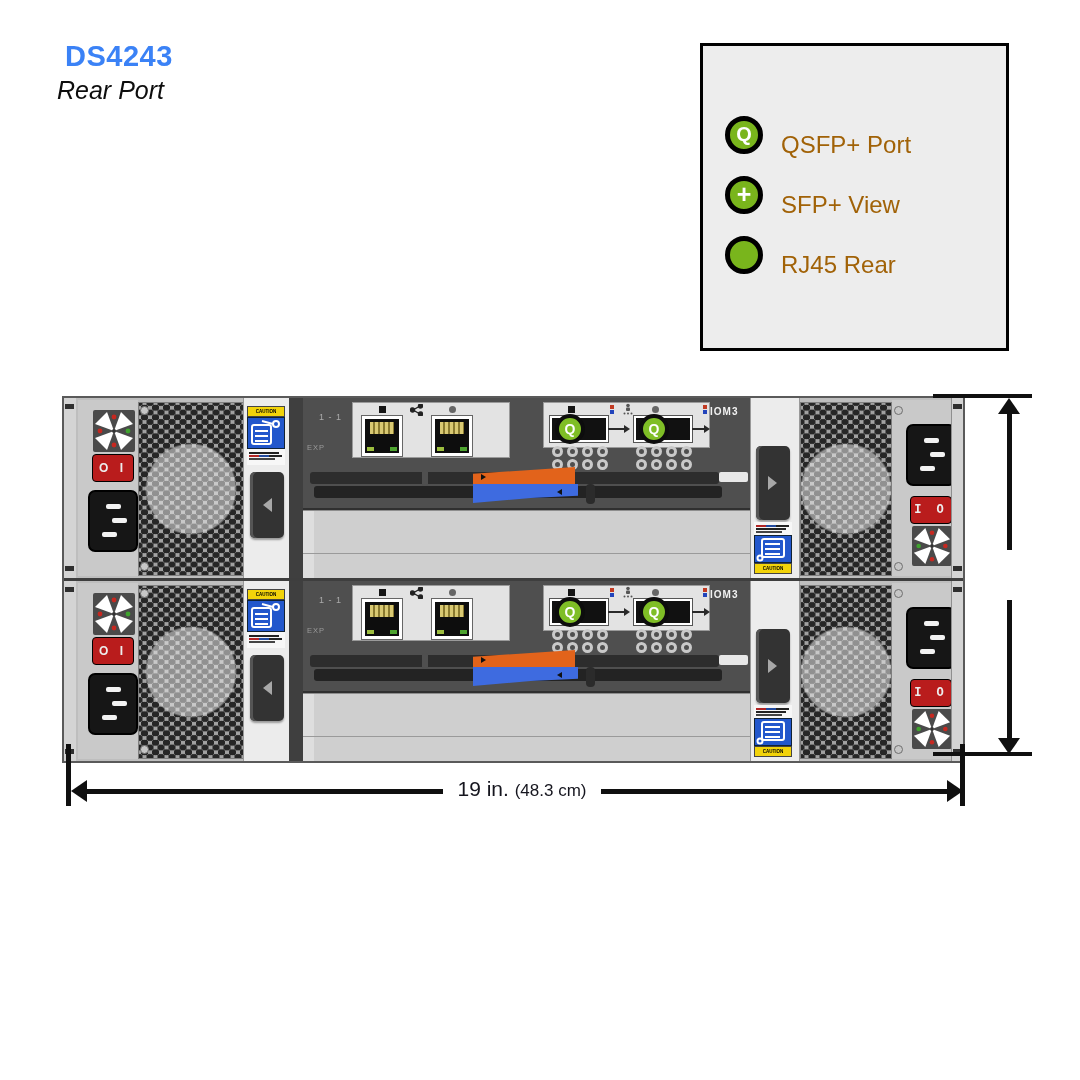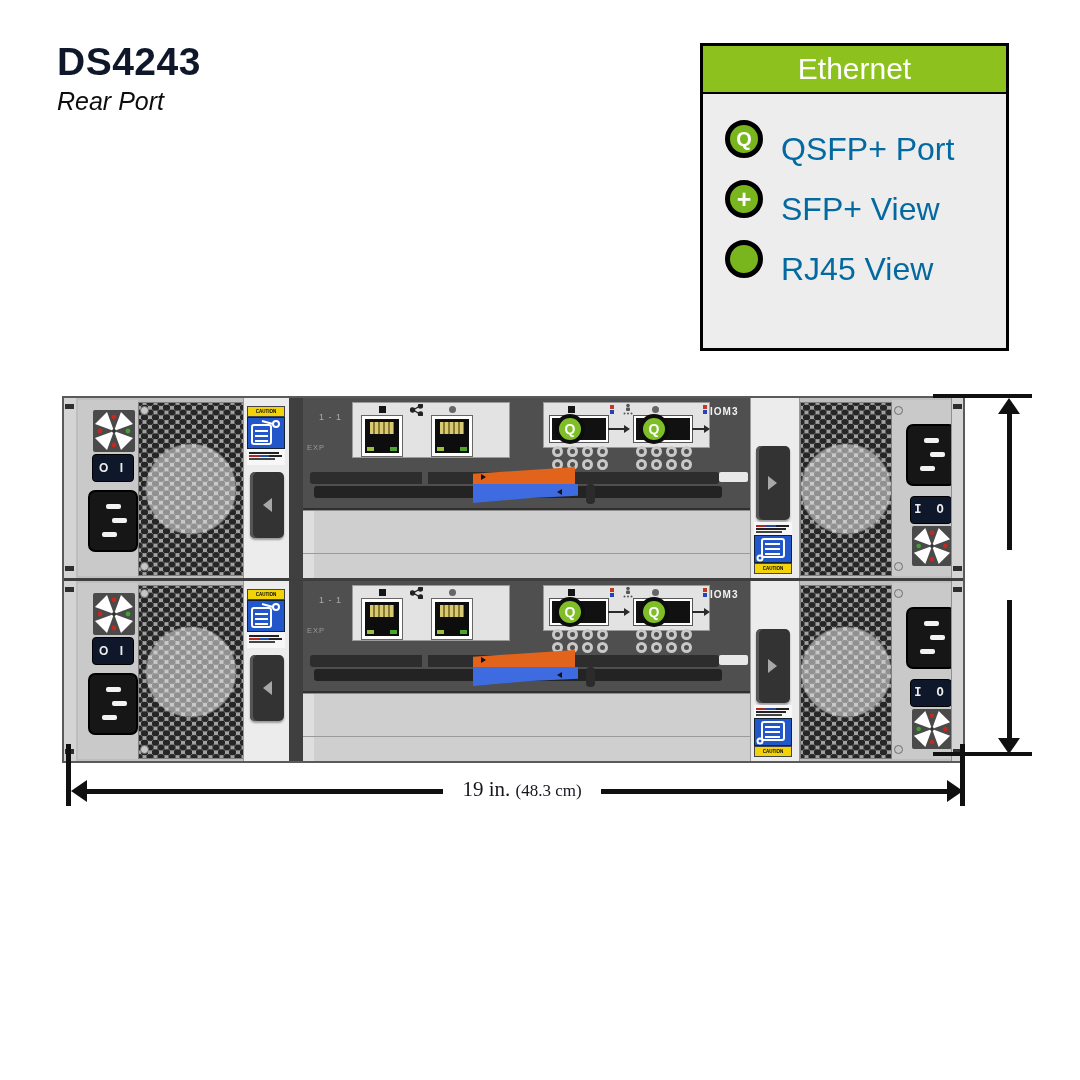--- a/index.html
+++ b/index.html
@@ -1,31 +1,31 @@
 <!DOCTYPE html>
 <html><head>
 <meta charset="utf-8">
 <style>
   * { margin:0; padding:0; box-sizing:content-box; }
   body { font-family:"Liberation Sans", sans-serif; background:#fff; }
   .page { position:relative; width:1080px; height:1080px; background:#fff; overflow:hidden; }
 
   
   .title-block { position:absolute; left:57px; top:40px; }
-  .title-main { font-size:39px; font-weight:bold; color:#0f172a; letter-spacing:0.5px; }
+  .title-main { font-size:29px; font-weight:bold; color:#3b82f6; letter-spacing:0.5px;margin-left:8px; }
   .title-sub  { font-size:25px; font-style:italic; color:#0d0d0d; margin-top:3px; }
 
   
   .legend { position:absolute; left:700px; top:43px; width:303px; height:302px; background:#EDEDED; border:3px solid #000; }
   .legend-header { height:46px; background:#8DC21E; border-bottom:2px solid #000; color:#fff; font-size:30px; text-align:center; line-height:46px; }
   .legend-item { position:absolute; left:22px; display:flex; align-items:center; gap:18px; }
   .li-1 { top:64px; } .li-2 { top:124px; } .li-3 { top:184px; }
   .legend-circle { width:28px; height:28px; border:5px solid #000; border-radius:50%; background:#79B51C; color:#fff; font-weight:bold; display:flex; align-items:center; justify-content:center; }
   .legend-circle.q { font-size:20px; } .legend-circle.plus { font-size:25px; }
-  .legend-label { font-size:32px; color:#0369a1;margin-top:21px; }
+  .legend-label { font-size:24px; color:#a16207;margin-top:21px; }
 
   
   .chassis { position:absolute; left:62px; top:396px; width:899px; border:2px solid #5a5a5a; background:#C4C4C4; }
   .shelf-row { position:relative; width:899px; height:180px; background:#C4C4C4; overflow:hidden; }
   .shelf-row:nth-child(2) { border-top:3px solid #3E3E3E; }
   .shelf-row:first-child { box-shadow: inset 0 3px 0 #DCDCDC; }
   .shelf-row > div, .shelf-row > span { position:absolute; }
 
   .ear { top:0; width:12px; height:180px; background:#D4D4D4; }
   .ear-l { left:0; border-right:1px solid #8f8f8f; }
@@ -38,21 +38,21 @@
   .psu-bg-r { left:736px; width:163px; }
   .col-bg { top:2px; height:176px; background:#C9C9C9; }
   .col-bg-l { left:14px; width:60px; }
   .col-bg-r { left:828px; width:59px; }
 
   .fanfail { width:42px; height:42px; }
   .fanfail-l { left:29px; top:12px; }
   .fanfail-r { left:848px; top:128px; width:40px; height:40px; }
   .fanfail svg { width:100%; height:100%; display:block; }
 
-  .pswitch { width:40px; height:26px; background:#0f172a; border:1px solid #000; border-radius:4px; color:#EDEDED; font-size:12px; font-weight:bold; display:flex; align-items:center; justify-content:center; letter-spacing:4px; }
+  .pswitch { width:40px; height:26px; background:#b91c1c; border:1px solid #000; border-radius:4px; color:#EDEDED; font-size:12px; font-weight:bold; display:flex; align-items:center; justify-content:center; letter-spacing:4px; }
   .switch-l { left:28px; top:56px; }
   .switch-r { left:846px; top:98px;font-family:Liberation Mono, monospace; }
 
   .inlet { width:46px; height:58px; background:#161616; border:2px solid #000; border-radius:7px; }
   .inlet-l { left:24px; top:92px; }
   .inlet-r { left:842px; top:26px; }
   .inlet i { position:absolute; background:#F2F2F2; width:15px; height:5px; border-radius:2px; }
   .inlet .s1 { left:16px; top:12px; } .inlet .s2 { left:22px; top:26px; } .inlet .s3 { left:12px; top:40px; }
 
   .mesh { top:4px; height:172px;
@@ -167,52 +167,51 @@
   .hline1 { left:85px; top:789px; width:358px; height:5px; }
   .hline2 { left:601px; top:789px; width:346px; height:5px; }
   .dim-arrow { position:absolute; width:0; height:0; }
   .arr-up { left:998px; top:398px; border-left:11px solid transparent; border-right:11px solid transparent; border-bottom:16px solid #101010; }
   .arr-down { left:998px; top:738px; border-left:11px solid transparent; border-right:11px solid transparent; border-top:16px solid #101010; }
   .arr-left { left:71px; top:780px; border-top:11px solid transparent; border-bottom:11px solid transparent; border-right:16px solid #101010; }
   .arr-right { left:947px; top:780px; border-top:11px solid transparent; border-bottom:11px solid transparent; border-left:16px solid #101010; }
   .dim-v-label { position:absolute; left:950px; top:550px; width:118px; text-align:center; color:#15151e; }
   .dim-v-label .big { font-size:21px; }
   .dim-v-label .small { font-size:16px; margin-top:3px; }
-  .dim-h-label { position:absolute; left:438px; top:777px; width:168px; text-align:center; color:#15151e; font-size:21px; white-space:nowrap;font-family:Liberation Serif, serif; }
+  .dim-h-label { position:absolute; left:438px; top:777px; width:168px; text-align:center; color:#15151e; font-size:21px; white-space:nowrap; }
   .dim-h-label .small { font-size:17px; }
 </style>
 </head>
 <body>
 
 <div class="page">
 
   <div class="title-block">
     <div class="title-main">DS4243</div>
     <div class="title-sub">Rear Port</div>
   </div>
 
   <div class="legend">
-    <div class="legend-header">Ethernet</div>
     <div class="legend-item li-1">
       <div class="legend-circle q">
           <span>Q</span>
         </div>
       <div class="legend-label">QSFP+ Port</div>
     </div>
     <div class="legend-item li-2">
       <div class="legend-circle plus">
           <span>+</span>
         </div>
       <div class="legend-label">SFP+ View</div>
     </div>
     <div class="legend-item li-3">
       <div class="legend-circle">
           <span></span>
         </div>
-      <div class="legend-label">RJ45 View</div>
+      <div class="legend-label">RJ45 Rear</div>
     </div>
   </div>
 
   <div class="chassis" id="chassis-rows">
   <div class="shelf-row">
     <div class="ear ear-l">
           <i class="t1"></i>
           <i class="t2"></i>
         </div>
 

